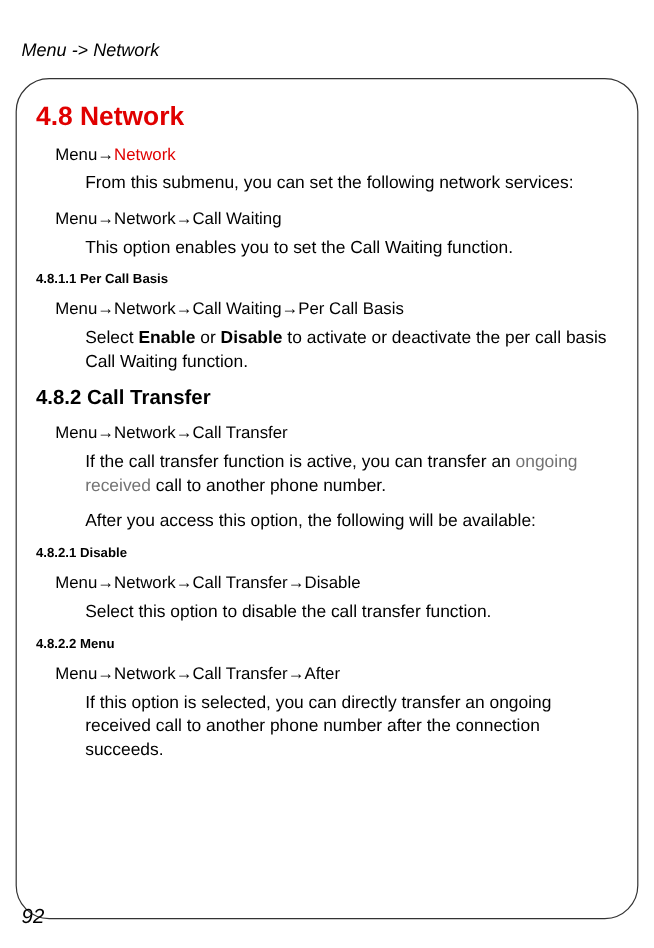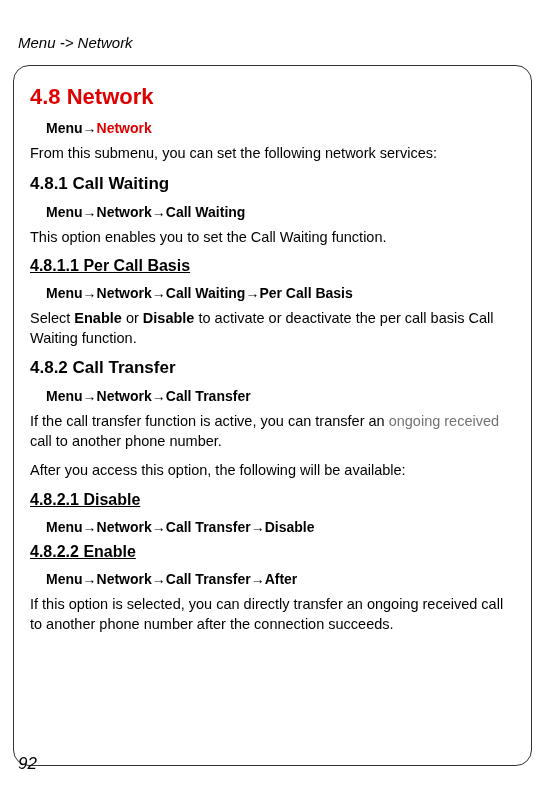--- a/index.html
+++ b/index.html
@@ -16,57 +16,57 @@
       position: relative;
     }
     .breadcrumb-header {
       font-style: italic;
       font-size: 15px;
       padding: 10px 0 0 18px;
       margin-top: 24px;
     }
     .content-box {
       border: 1.5px solid #333;
-      border-radius: 16px;
+      border-radius: 28px;
       margin: 14px 13px 0 13px;
       padding: 18px 16px 28px 16px;
       height: 701px;
     }
     .section-title {
       color: #e00000;
       font-size: 22px;
       font-weight: bold;
       margin-bottom: 10px;
     }
     .path-line {
       font-size: 14px;
-      font-weight: bold;
+      font-weight: normal;
       margin-bottom: 8px;
       padding-left: 16px;
     }
     .path-highlight {
       color: #e00000;
     }
     .body-text {
       font-size: 14.5px;
       margin-bottom: 10px;
       line-height: 1.35;
+      margin-left: 41px;
     }
     .sub-heading {
       font-size: 17px;
       font-weight: bold;
       margin-bottom: 10px;
       margin-top: 4px;
     }
     .sub-sub-heading {
-      font-size: 16px;
+      font-size: 11px;
       font-weight: bold;
       margin-bottom: 10px;
       margin-top: 2px;
-      text-decoration: underline;
     }
     .arrow {
       font-family: Arial, sans-serif;
     }
     .highlight-red {
       color: #737373;
     }
     .page-number {
       position: absolute;
       bottom: 16px;
@@ -86,21 +86,20 @@
 <div class="content-box">
 
   <div class="section-title">4.8 Network</div>
 
   <div class="path-line">
     <span>Menu</span><span class="arrow">→</span><span class="path-highlight">Network</span>
   </div>
 
   <div class="body-text">From this submenu, you can set the following network services:</div>
 
-  <div class="sub-heading">4.8.1 Call Waiting</div>
 
   <div class="path-line">
     <span>Menu</span><span class="arrow">→</span><span>Network</span><span class="arrow">→</span><span>Call Waiting</span>
   </div>
 
   <div class="body-text">This option enables you to set the Call Waiting function.</div>
 
   <div class="sub-sub-heading">4.8.1.1 Per Call Basis</div>
 
   <div class="path-line">
@@ -122,22 +121,23 @@
   </div>
 
   <div class="body-text">After you access this option, the following will be available:</div>
 
   <div class="sub-sub-heading">4.8.2.1 Disable</div>
 
   <div class="path-line">
     <span>Menu</span><span class="arrow">→</span><span>Network</span><span class="arrow">→</span><span>Call Transfer</span><span class="arrow">→</span><span>Disable</span>
   </div>
 
+  <div class="body-text">Select this option to disable the call transfer function.</div>
 
-  <div class="sub-sub-heading">4.8.2.2 Enable</div>
+  <div class="sub-sub-heading">4.8.2.2 Menu</div>
 
   <div class="path-line">
     <span>Menu</span><span class="arrow">→</span><span>Network</span><span class="arrow">→</span><span>Call Transfer</span><span class="arrow">→</span><span>After</span>
   </div>
 
   <div class="body-text">If this option is selected, you can directly transfer an ongoing received call to another phone number after the connection succeeds.</div>
 
 </div>
 
 <div class="page-number">92</div>

